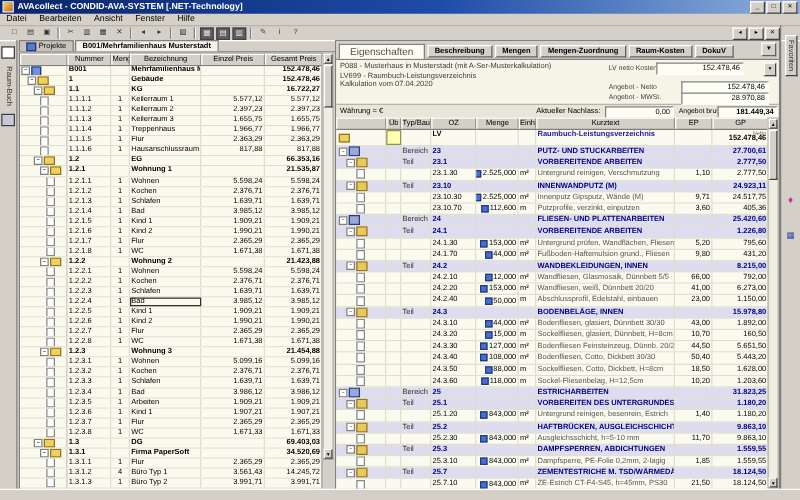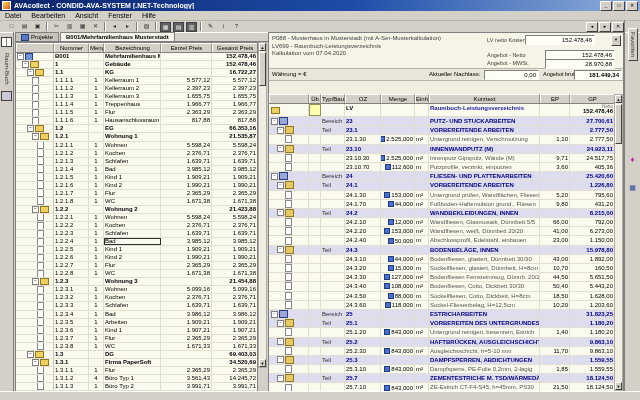--- a/index.html
+++ b/index.html
@@ -619,20 +619,29 @@
         </div>
     </div>
     <div class="vscroll" style="left:243px;top:0;height:326px">
       <div class="sbtn" style="top:0">▲</div>
       <div class="sthumb" style="top:9px;height:34px"></div>
       <div class="sbtn" style="bottom:0">▼</div>
     </div>
   </div>
 
   <div id="rightpanel">
+    <div id="proptabs">
+      <div id="proptab-main">Eigenschaften</div>
+      <div class="proptab">Beschreibung</div>
+        <div class="proptab">Mengen</div>
+        <div class="proptab">Mengen-Zuordnung</div>
+        <div class="proptab">Raum-Kosten</div>
+        <div class="proptab">DokuV</div>
+        <div id="proptab-more">▼</div>
+    </div>
     <div id="infoarea">
       <div id="infolines">
           <div>P088 - Musterhaus in Musterstadt (mit A-Ser-Musterkalkulation)</div>
           <div>LV699 - Raumbuch-Leistungsverzeichnis</div>
           <div>Kalkulation vom 07.04.2020</div>
         </div>
       <div class="sumlbl" style="left:218px;top:4px;width:40px">LV netto Kosten</div>
       <div class="sumfld" style="left:256px;top:2px;width:70px">152.478,46</div>
       <div id="lvbtn">▼</div>
       <div class="sumlbl" style="left:218px;top:19px">Angebot - Netto</div>

